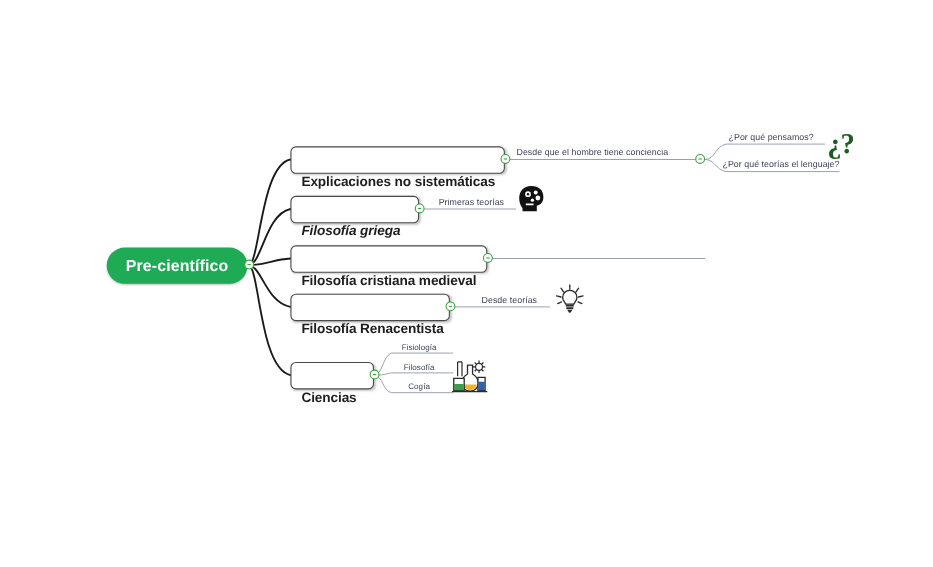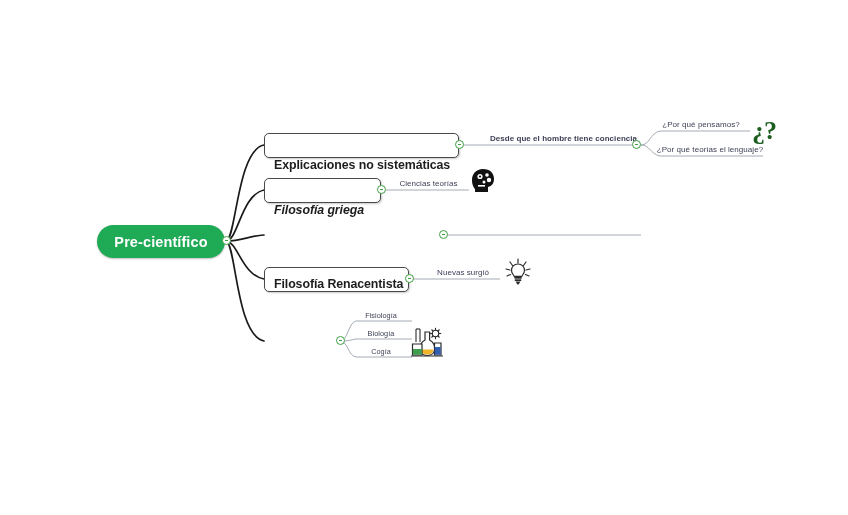--- a/index.html
+++ b/index.html
@@ -170,77 +170,83 @@
   <div class="root-node">
     <span class="root-label">Pre-científico</span>
   </div>
   <div class="toggle" style="left:222px; top:236px;"></div>
 
   <div class="node-box" style="left:264px; top:133px; width:195px;">
     <span class="node-label">Explicaciones no sistemáticas</span>
   </div>
   <div class="toggle" style="left:455px; top:140px;"></div>
 
-  <div class="leaf-text" style="left:486px; top:134px; width:155px;font-weight:bold;">Desde que el hombre tiene conciencia</div>
+  <div class="leaf-text" style="left:461px; top:134px; width:155px;">Desde que el hombre tiene conciencia</div>
   <div class="toggle" style="left:632px; top:140px;"></div>
 
   <div class="leaf-text" style="left:645px; top:120px; width:112px;text-align:center;">¿Por qué pensamos?</div>
   <div class="leaf-text" style="left:645px; top:145px; width:130px;">¿Por qué teorías el lenguaje?</div>
 
   <div class="icon qmark-icon" style="left:752px; top:118px;">¿?</div>
 
   <div class="node-box" style="left:264px; top:178px; width:117px;font-style:italic;">
     <span class="node-label">Filosofía griega</span>
   </div>
   <div class="toggle" style="left:377px; top:185px;"></div>
 
-  <div class="leaf-text" style="left:392px; top:179px; width:73px;">Ciencias teorías</div>
+  <div class="leaf-text" style="left:392px; top:179px; width:73px;">Primeras teorías</div>
 
   <svg class="icon" style="left:470px; top:168px;" width="26" height="25" viewBox="0 0 26 25" xmlns="http://www.w3.org/2000/svg">
     <path d="M13 1 C6 1 2 6 2 12 C2 17 4 20 5 21 L5 24 L18 24 L18 19
              C22 18 24 15 24 11 C24 5 20 1 13 1 Z" fill="#111111"></path>
     <circle cx="10" cy="8.5" r="2.6" fill="#ffffff"></circle>
     <circle cx="10" cy="8.5" r="1.1" fill="#111111"></circle>
     <circle cx="17" cy="7" r="1.8" fill="#ffffff"></circle>
     <circle cx="19" cy="12" r="2.2" fill="#ffffff"></circle>
     <circle cx="14" cy="14" r="1.5" fill="#ffffff"></circle>
     <rect x="8" y="17" width="7" height="1.6" fill="#ffffff"></rect>
   </svg>
 
+  <div class="node-box" style="left:264px; top:223px; width:179px;">
+    <span class="node-label">Filosofía cristiana medieval</span>
+  </div>
   <div class="toggle" style="left:439px; top:230px;"></div>
 
 
-  <div class="node-box" style="left:264px; top:267px; width:145px;align-items:flex-end;">
+  <div class="node-box" style="left:264px; top:267px; width:145px;">
     <span class="node-label">Filosofía Renacentista</span>
   </div>
   <div class="toggle" style="left:405px; top:274px;"></div>
 
-  <div class="leaf-text" style="left:425px; top:268px; width:76px;">Nuevas surgió</div>
+  <div class="leaf-text" style="left:425px; top:268px; width:76px;">Desde teorías</div>
 
   <svg class="icon" style="left:503px; top:258px;" width="30" height="30" viewBox="0 0 30 30" xmlns="http://www.w3.org/2000/svg">
     <g stroke="#2b2b2b" stroke-width="1.2" stroke-linecap="round">
       <line x1="15" y1="1" x2="15" y2="5"></line>
       <line x1="7" y1="4" x2="9.5" y2="7.5"></line>
       <line x1="23" y1="4" x2="20.5" y2="7.5"></line>
       <line x1="3" y1="11" x2="7" y2="12"></line>
       <line x1="27" y1="11" x2="23" y2="12"></line>
       <line x1="4" y1="18" x2="7.5" y2="16.5"></line>
       <line x1="26" y1="18" x2="22.5" y2="16.5"></line>
     </g>
     <path d="M15 6 C11 6 8.5 9 8.5 12.4 C8.5 15.2 10.6 16.6 11.2 18.4
              L18.8 18.4 C19.4 16.6 21.5 15.2 21.5 12.4 C21.5 9 19 6 15 6 Z" fill="#ffffff" stroke="#2b2b2b" stroke-width="1.2"></path>
     <rect x="11.4" y="19" width="7.2" height="1.7" fill="#2b2b2b"></rect>
     <rect x="11.8" y="21.3" width="6.4" height="1.7" fill="#2b2b2b"></rect>
     <path d="M12.6 23.6 L17.4 23.6 L15.6 26.4 L14.4 26.4 Z" fill="#2b2b2b"></path>
   </svg>
 
+  <div class="node-box" style="left:264px; top:329px; width:76px;">
+    <span class="node-label">Ciencias</span>
+  </div>
   <div class="toggle" style="left:336px; top:336px;"></div>
 
   <div class="leaf-text small" style="left:352px; top:311px; width:58px;text-align:center;">Fisiología</div>
-  <div class="leaf-text small" style="left:352px; top:329px; width:58px;">Biología</div>
+  <div class="leaf-text small" style="left:352px; top:329px; width:58px;">Filosofía</div>
   <div class="leaf-text small" style="left:352px; top:347px; width:58px;">Cogía</div>
 
   <svg class="icon" style="left:410px; top:326px;" width="34" height="34" viewBox="0 0 34 34" xmlns="http://www.w3.org/2000/svg">
 
     <g stroke="#2b2b2b" stroke-width="1.1" fill="none">
       <circle cx="25.5" cy="7.5" r="3.2"></circle>
       <line x1="25.5" y1="1.8" x2="25.5" y2="4.3"></line>
       <line x1="25.5" y1="10.7" x2="25.5" y2="13.2"></line>
       <line x1="19.8" y1="7.5" x2="22.3" y2="7.5"></line>
       <line x1="28.7" y1="7.5" x2="31.2" y2="7.5"></line>

